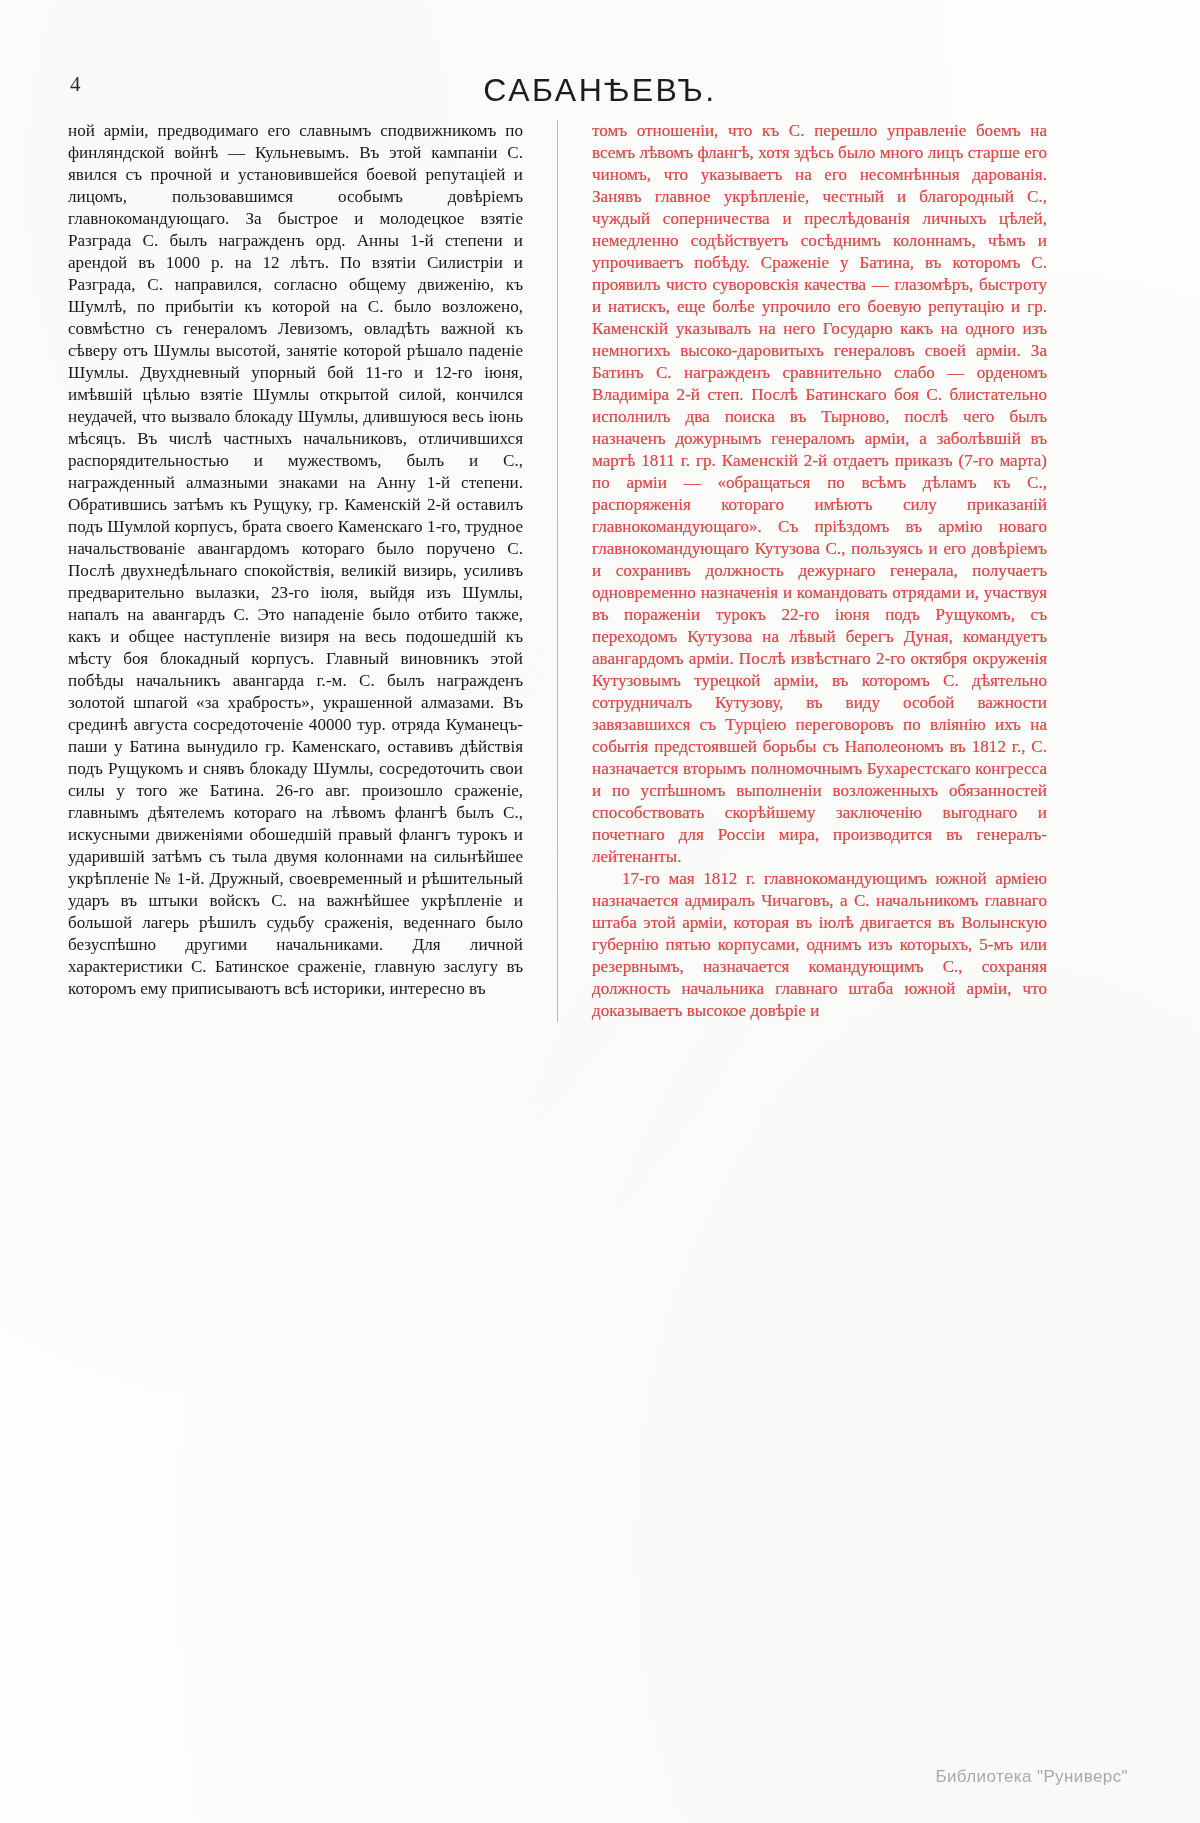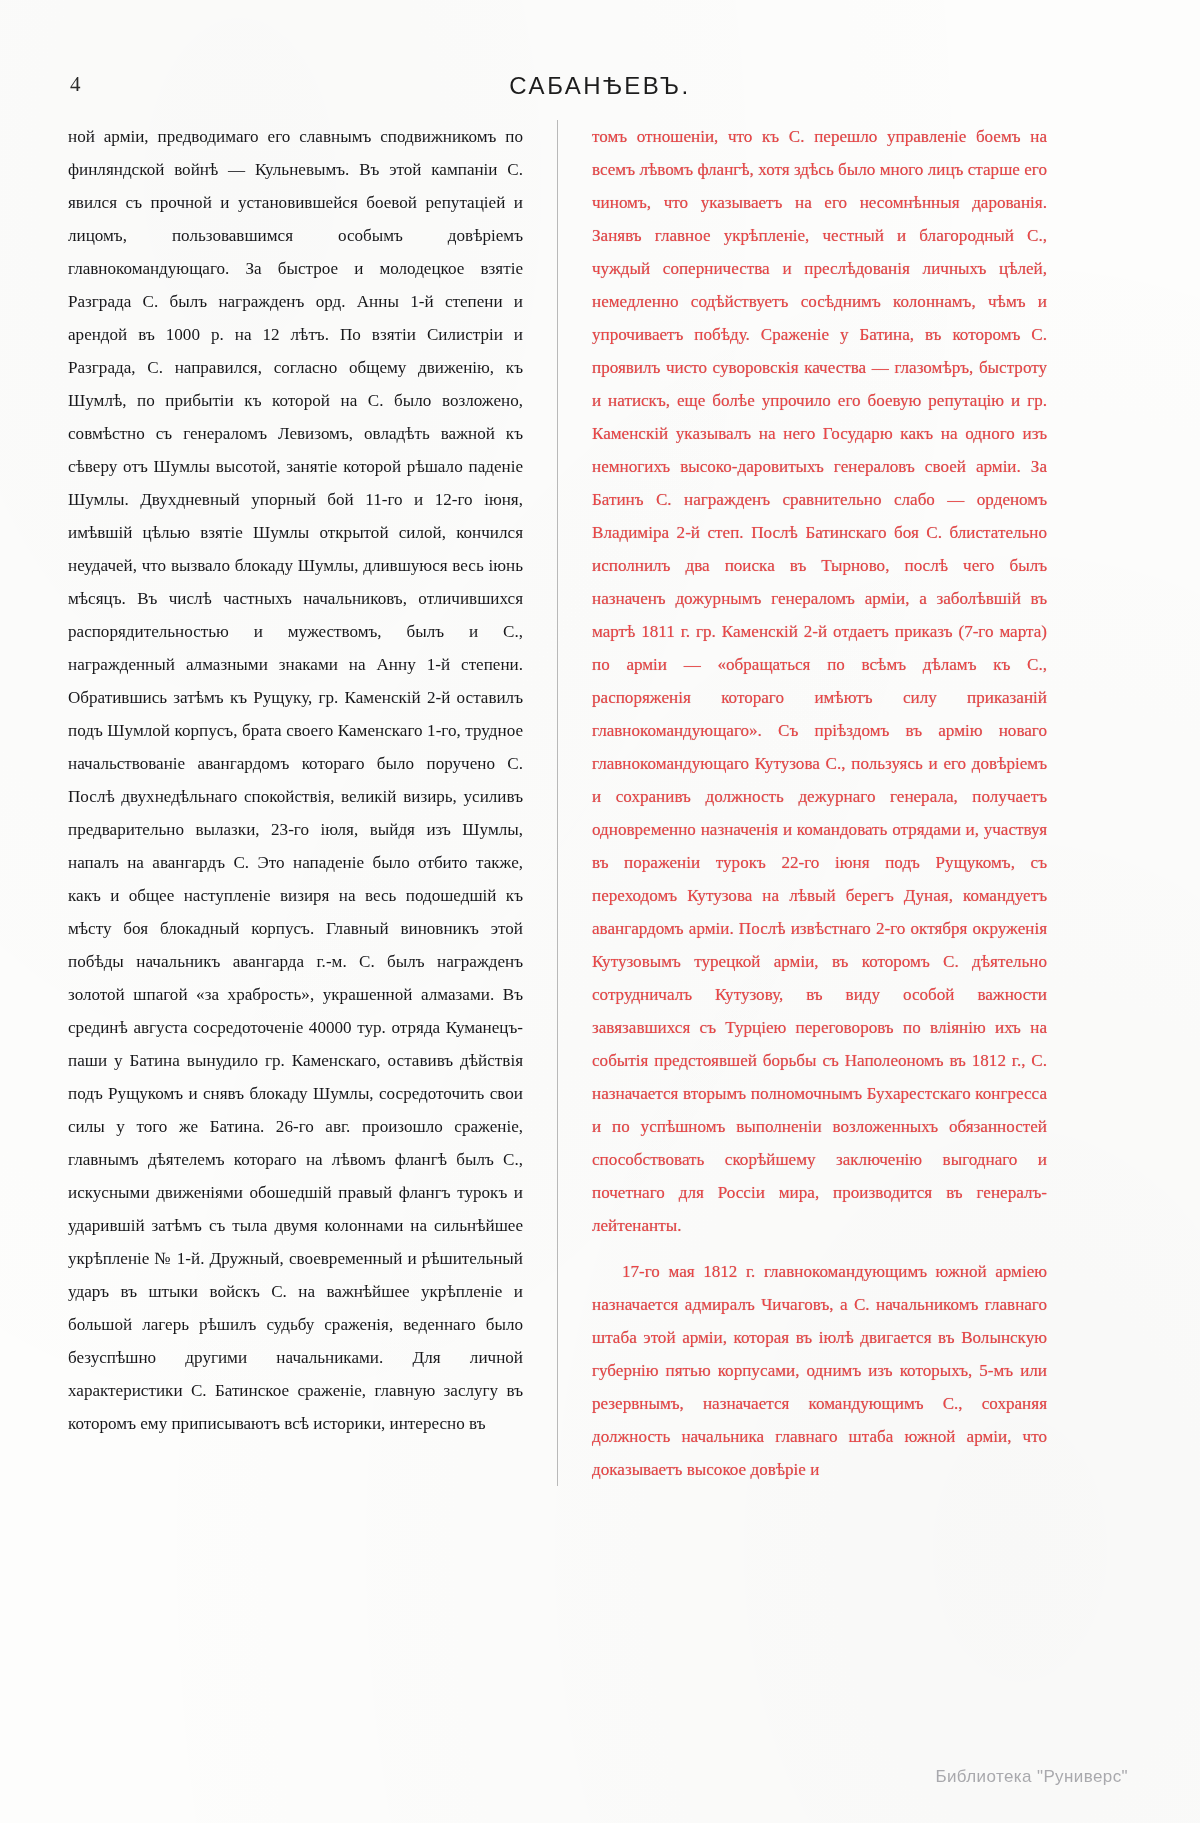--- a/index.html
+++ b/index.html
@@ -46,57 +46,57 @@
     font-size: 21px;
     font-family: "Liberation Serif", serif;
     color: #2a2a2a;
   }
   .running-title {
     position: absolute;
     left: 0;
     top: 0;
     width: 1060px;
     text-align: center;
-    font-size: 24px;
+    font-size: 32px;
     letter-spacing: 2.5px;
     font-family: "Liberation Sans", sans-serif;
     font-weight: normal;
     color: #1d1d1d;
   }
   .columns {
     position: absolute;
     left: 68px;
     top: 120px;
     width: 1064px;
     display: flex;
     gap: 0;
   }
   .col {
     width: 455px;
     font-size: 17.1px;
-    line-height: 33px;
+    line-height: 22px;
     text-align: justify;
     text-justify: inter-word;
     font-family: "Liberation Serif", serif;
     color: #17171a;
     -webkit-font-smoothing: none;
   }
   .col.left {
     padding-right: 34px;
     border-right: 1px solid #b9b9b9;
   }
   .col.right {
     padding-left: 34px;
     color: #ef4444;
   }
   .col p {
     margin: 0;
   }
   .col p + p {
-    margin-top: 13px;
+    margin-top: 0;
   }
   .col .indent {
     text-indent: 30px;
   }
   
   .col.right p {
     text-shadow: 0 0 0.7px rgba(90,90,95,0.55);
   }
   .watermark {
     position: absolute;

